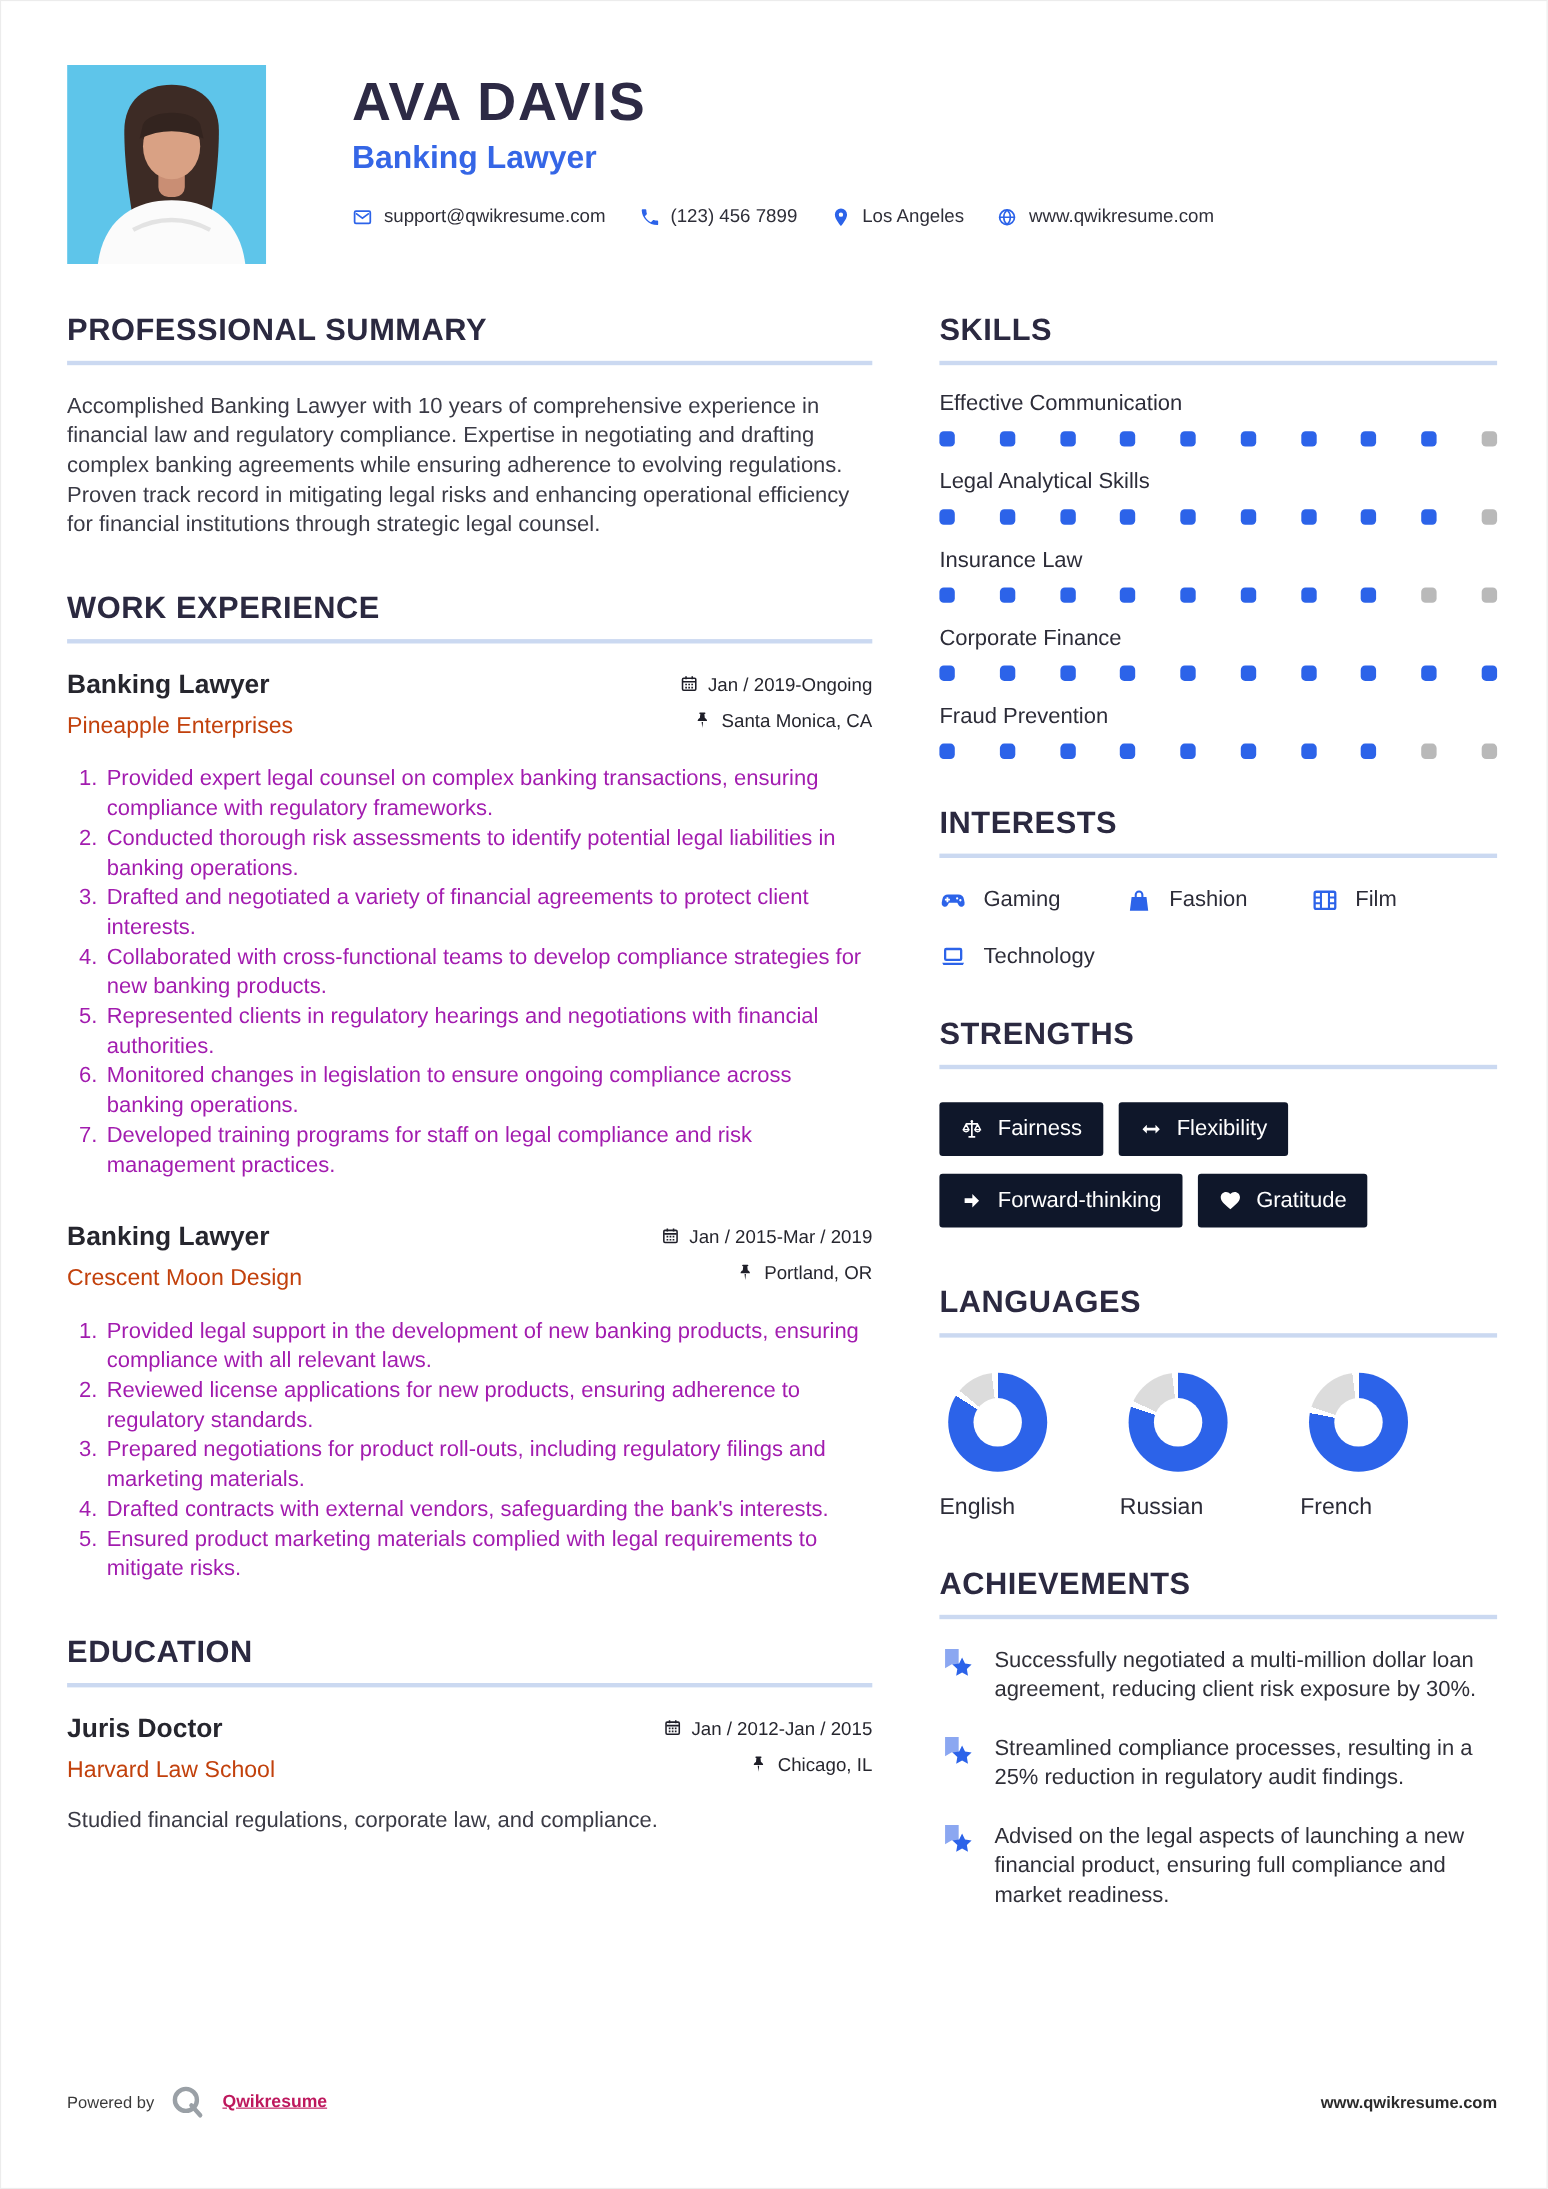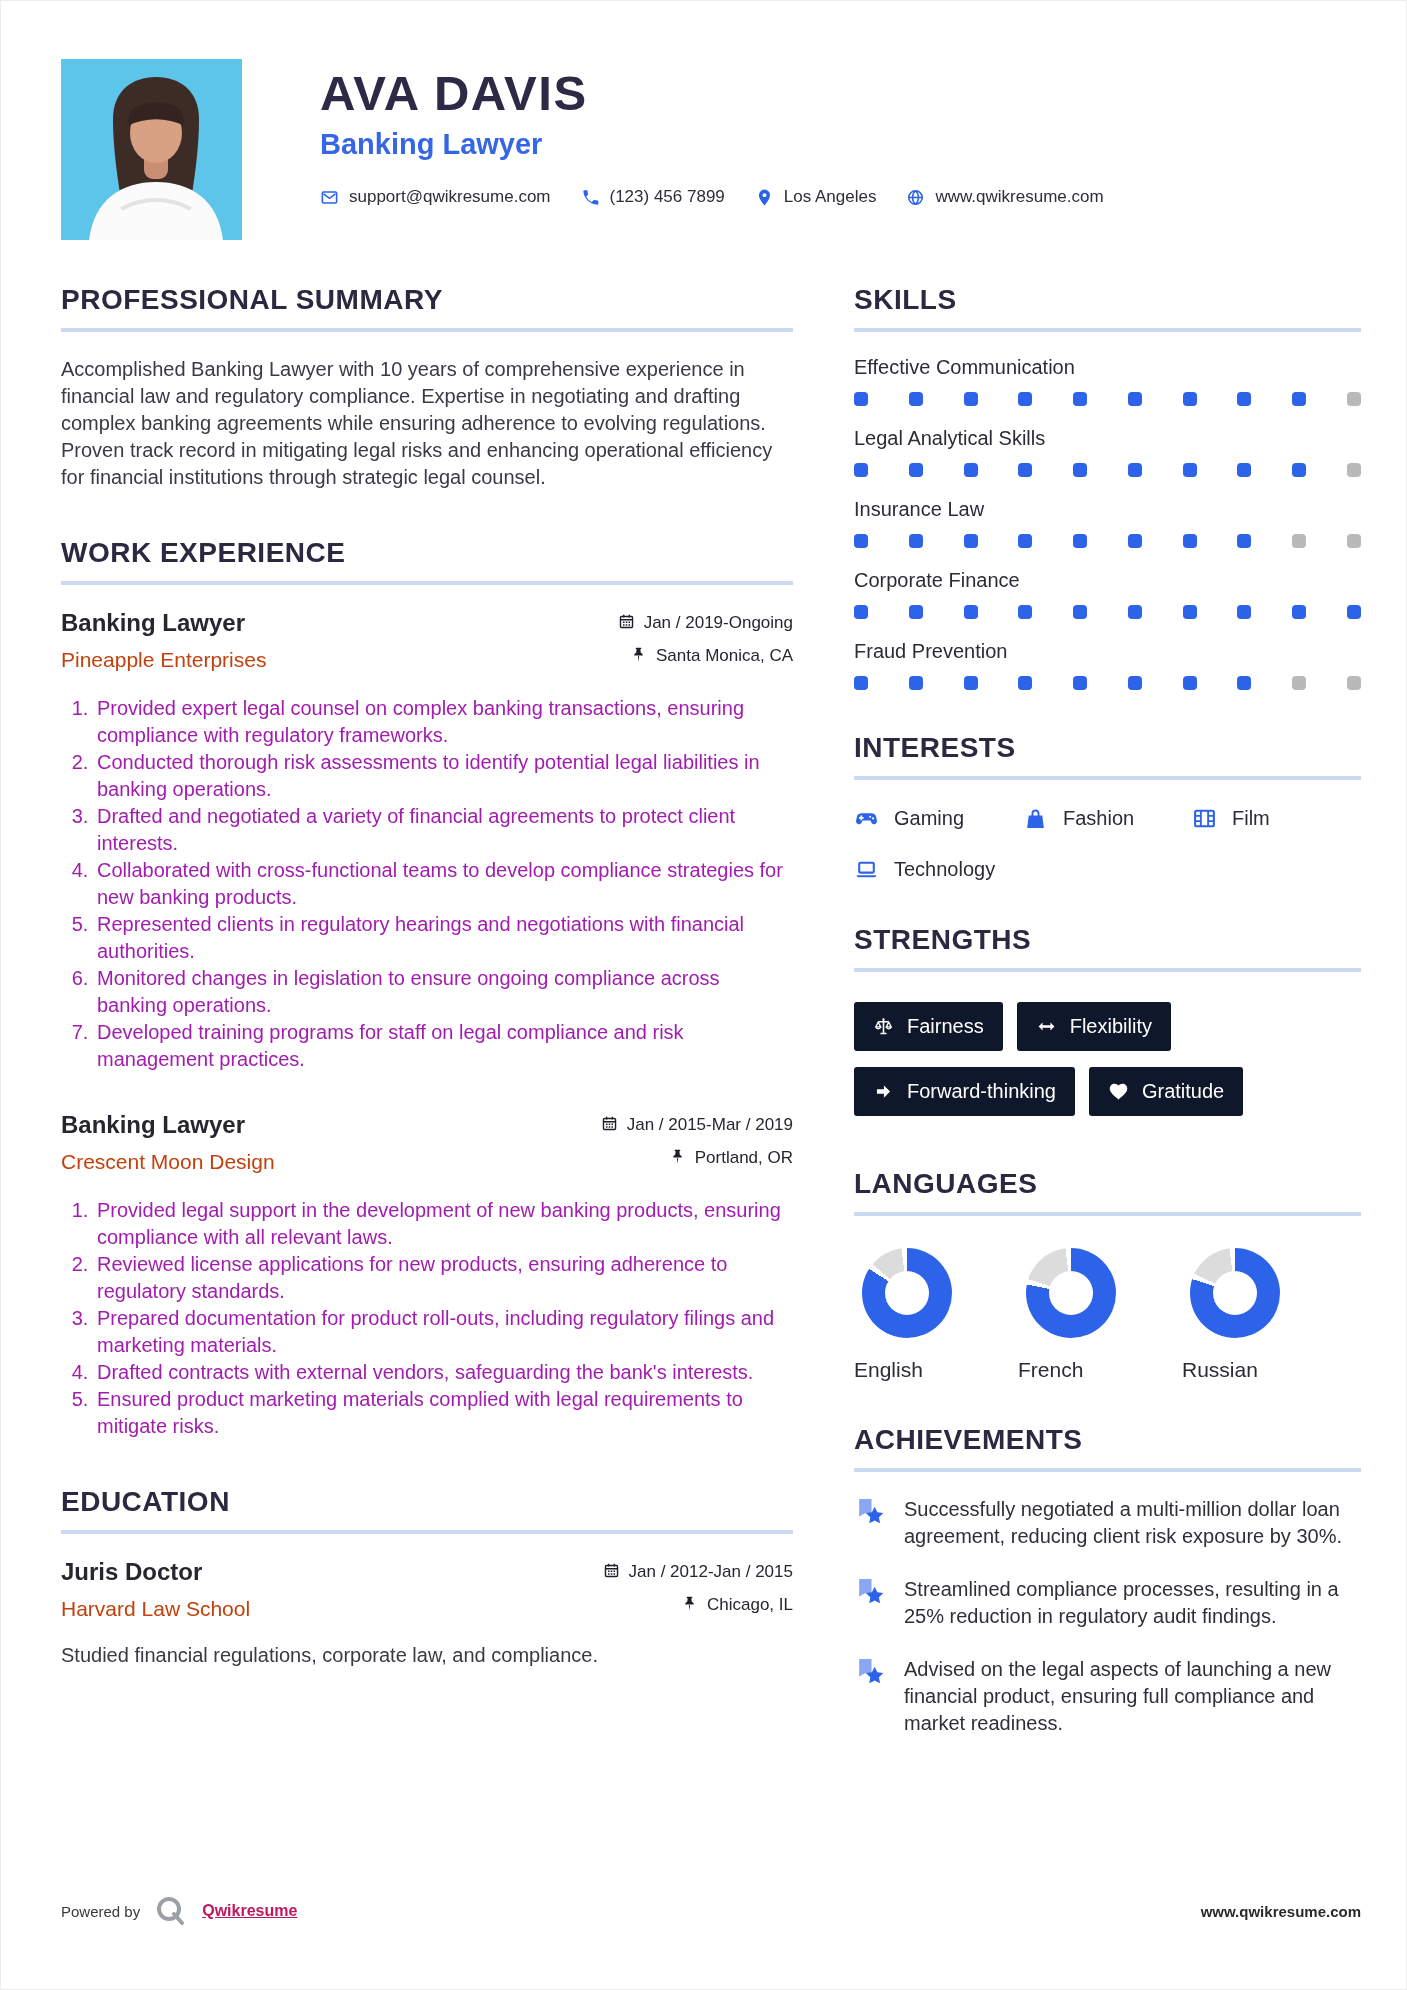--- a/index.html
+++ b/index.html
@@ -205,21 +205,21 @@
                       <path d="M11.1 14.5h1.8l-.9 7.5z"></path>
                     </svg>
                   </span>
                   <span>Portland, OR</span>
                 </div>
               </div>
             </div>
             <ol class="bullets">
               <li>Provided legal support in the development of new banking products, ensuring compliance with all relevant laws.</li>
               <li>Reviewed license applications for new products, ensuring adherence to regulatory standards.</li>
-              <li>Prepared documentation for product roll-outs, including regulatory filings and marketing materials.</li>
+              <li>Prepared negotiations for product roll-outs, including regulatory filings and marketing materials.</li>
               <li>Drafted contracts with external vendors, safeguarding the bank's interests.</li>
               <li>Ensured product marketing materials complied with legal requirements to mitigate risks.</li>
             </ol>
           </div>
         </div>
     </div>
 
     <div class="section">
       <h2 class="sec">EDUCATION</h2>
       <div class="sec-body">
@@ -424,26 +424,26 @@
     </div>
 
     <div class="section" style="margin-bottom:42px;">
       <h2 class="sec">LANGUAGES</h2>
       <div class="langs" id="langs-wrap">
           <div class="lang">
             <div class="donut" style="background:conic-gradient(#2c63e9 0 84%, #ffffff 84% 86%, #dcdcdc 86% 98%, #ffffff 98% 100%)"></div>
             <div class="lang-label">English</div>
           </div>
           <div class="lang">
+            <div class="donut" style="background:conic-gradient(#2c63e9 0 80%, #ffffff 80% 82%, #dcdcdc 82% 98%, #ffffff 98% 100%)"></div>
+            <div class="lang-label">Russian</div>
+          </div>
+          <div class="lang">
             <div class="donut" style="background:conic-gradient(#2c63e9 0 78%, #ffffff 78% 80%, #dcdcdc 80% 98%, #ffffff 98% 100%)"></div>
             <div class="lang-label">French</div>
-          </div>
-          <div class="lang">
-            <div class="donut" style="background:conic-gradient(#2c63e9 0 80%, #ffffff 80% 82%, #dcdcdc 82% 98%, #ffffff 98% 100%)"></div>
-            <div class="lang-label">Russian</div>
           </div>
         </div>
     </div>
 
     <div class="section" style="margin-bottom:0;">
       <h2 class="sec">ACHIEVEMENTS</h2>
       <div class="sec-body" id="ach-wrap">
           <div class="ach">
             <span class="aicon">
               <svg viewBox="0 0 32 32">

